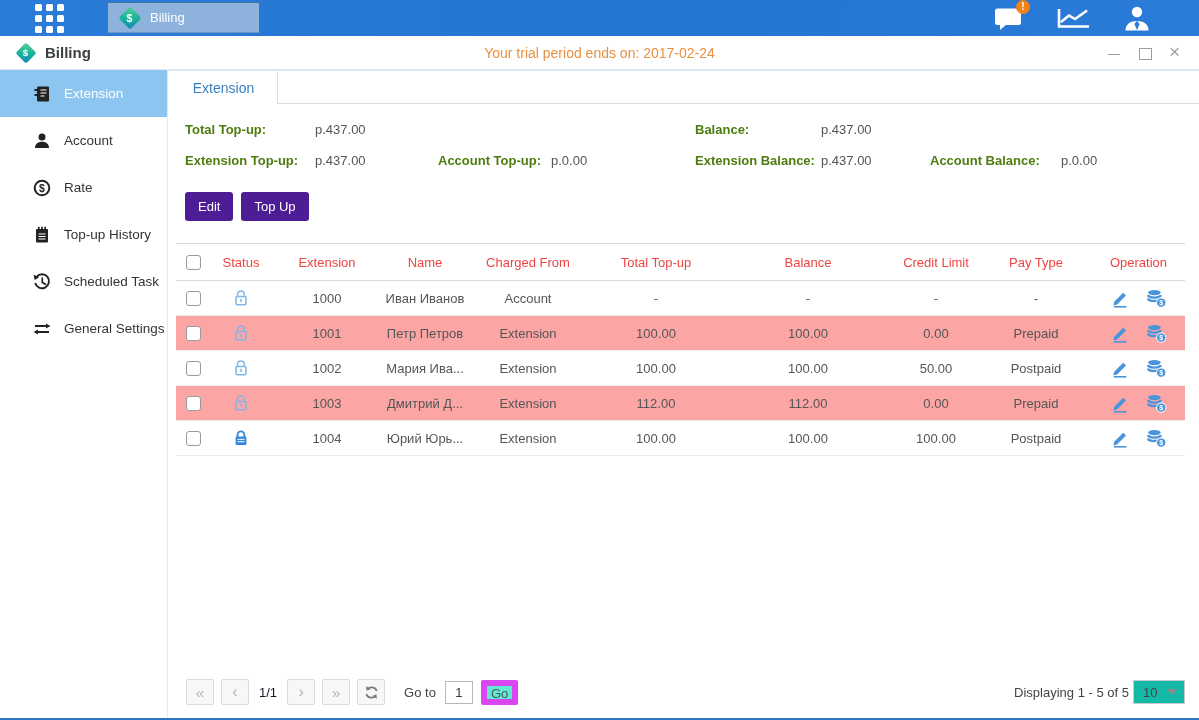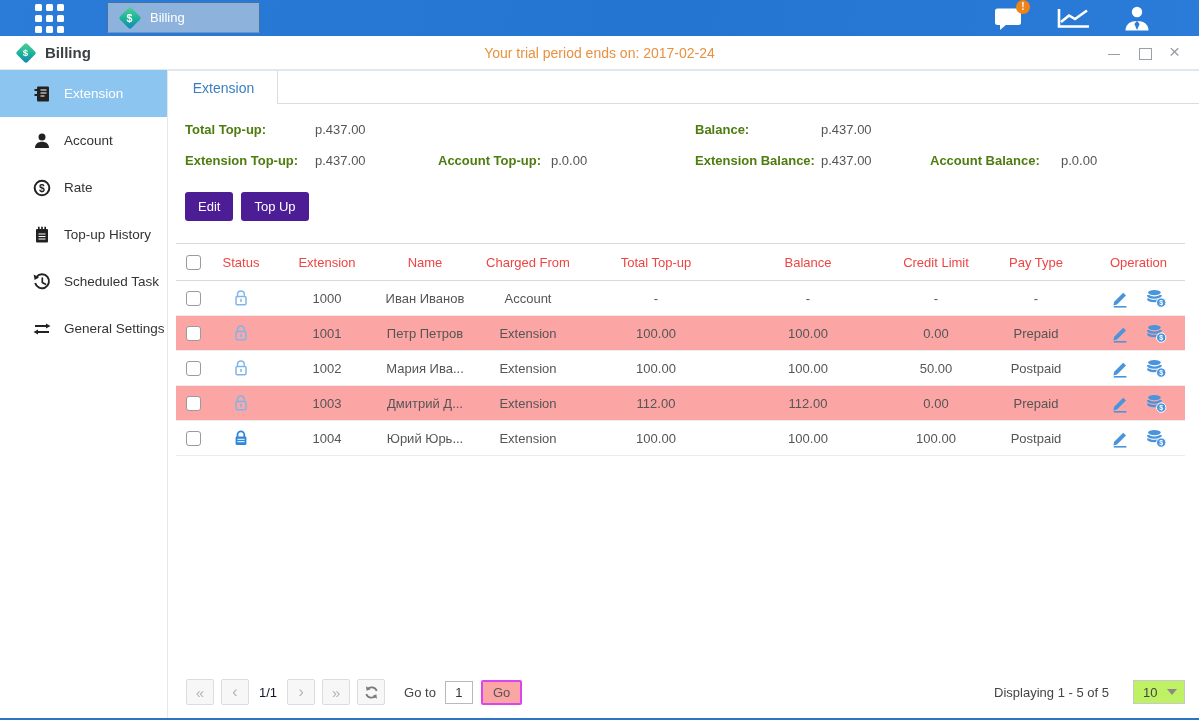--- a/index.html
+++ b/index.html
@@ -77,24 +77,24 @@
   .pg-btn { width:28px; height:26px; background:#f7f7f7; border:1px solid #dcdcdc; border-radius:2px;
     display:flex; align-items:center; justify-content:center; color:#b5b5b5; font-size:14px;
     cursor:pointer; margin-right:7px; position:relative; }
   .pg-first::after{content:"\00AB"; font-size:15px;} .pg-prev::after{content:"\2039"; font-size:16px;}
   .pg-next::after{content:"\203A"; font-size:16px;} .pg-last::after{content:"\00BB"; font-size:15px;}
   .page-indicator { margin:0 10px 0 3px; color:#0f172a; }
   .pg-refresh { color:#7a7a7a; }
   .goto-label { margin:0 9px 0 12px; }
   .goto-input { width:28px; height:23px; border:1px solid #b9b9b9; text-align:center;
     font-size:13px; font-family:inherit; color:#333; }
-  .go-btn { margin-left:8px; height:25px; padding:0 10px; border:2px solid #d946ef; background:#fca5a5;
+  .go-btn { margin-left:8px; height:25px; padding:0 4px; border:6px solid #d946ef; background:#5eead4;
     border-radius:2px; font-size:13px; color:#555; cursor:pointer; font-family:inherit; }
-  .pg-right { margin-left:auto; display:flex; align-items:center; gap:24px; }
-  .page-size { width:52px; height:24px; border:1px solid #c9c9c9; background:#bef264;
+  .pg-right { margin-left:auto; display:flex; align-items:center; gap:4px; }
+  .page-size { width:52px; height:24px; border:1px solid #c9c9c9; background:#14b8a6;
     display:flex; align-items:center; padding:0 7px 0 9px; cursor:pointer; color:#444; }
   .page-size .caret { margin-left:auto; width:0; height:0;
     border-left:5px solid transparent; border-right:5px solid transparent; border-top:6px solid #8a8a8a; }
 </style>
 </head>
 <body>
 
 <div class="screen">
 
   <div class="topbar">

